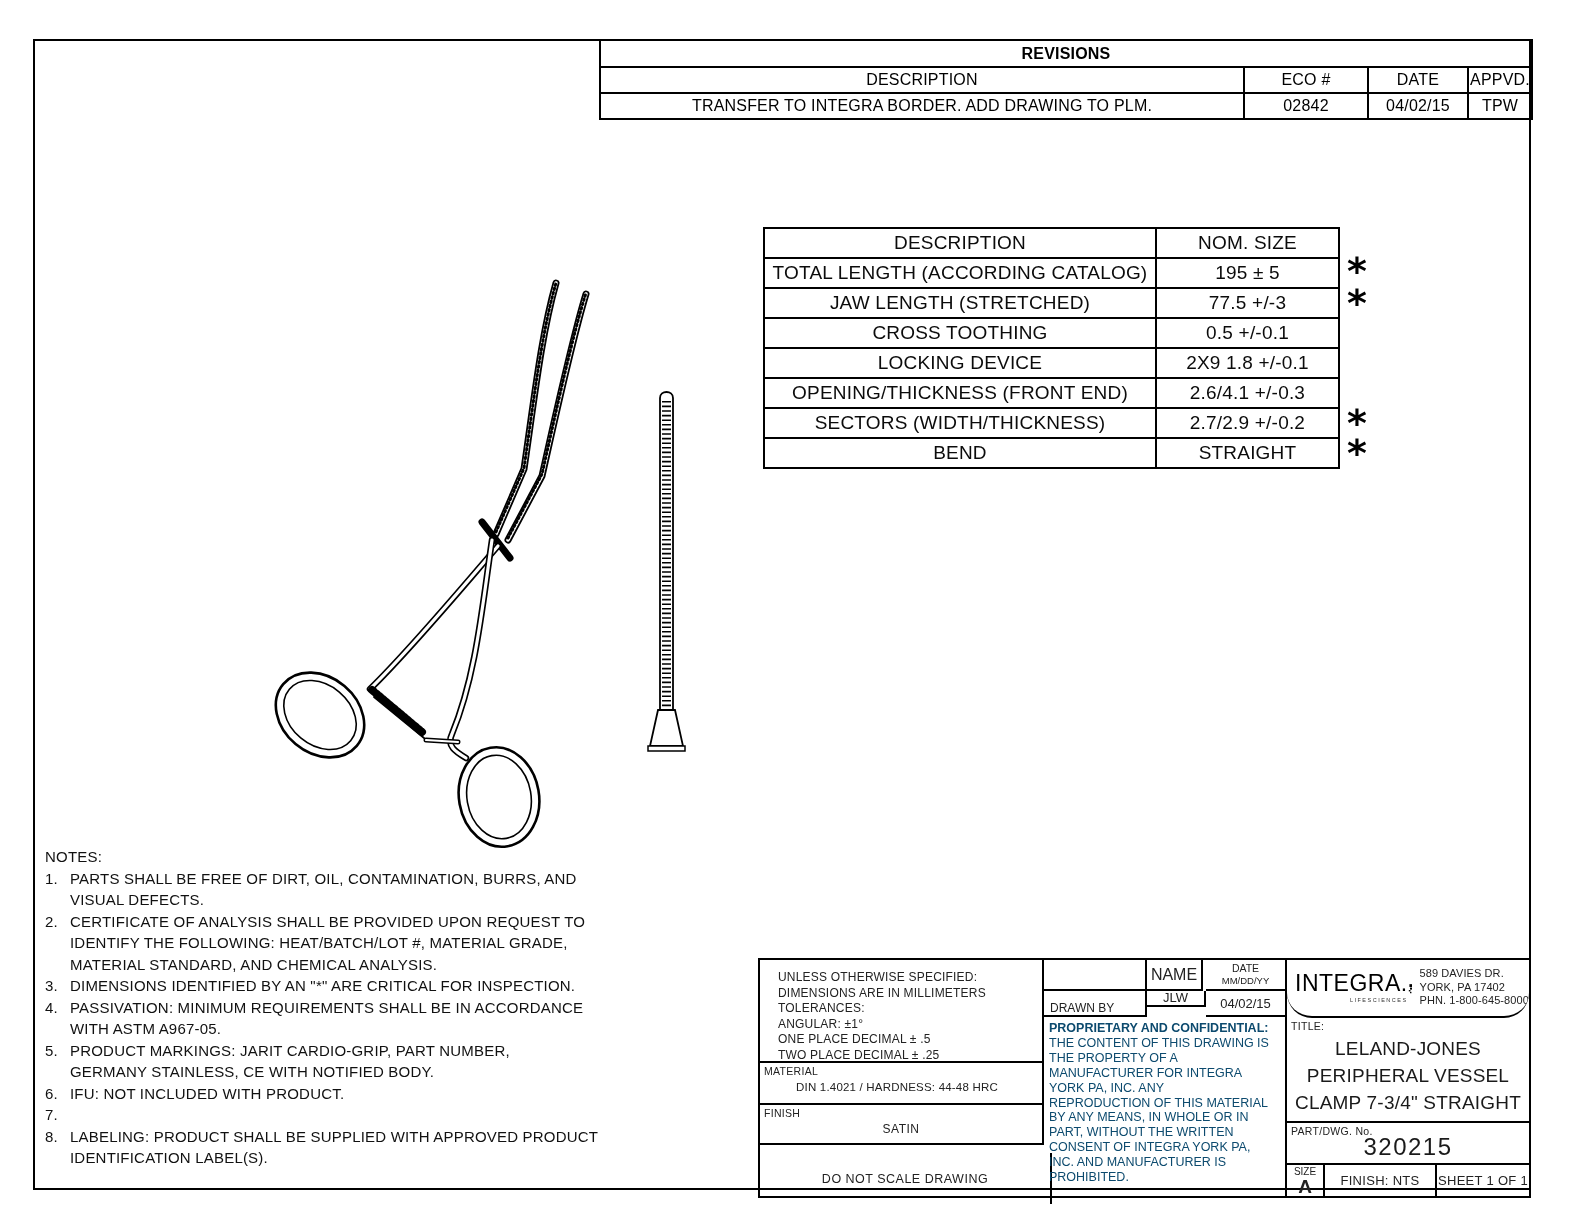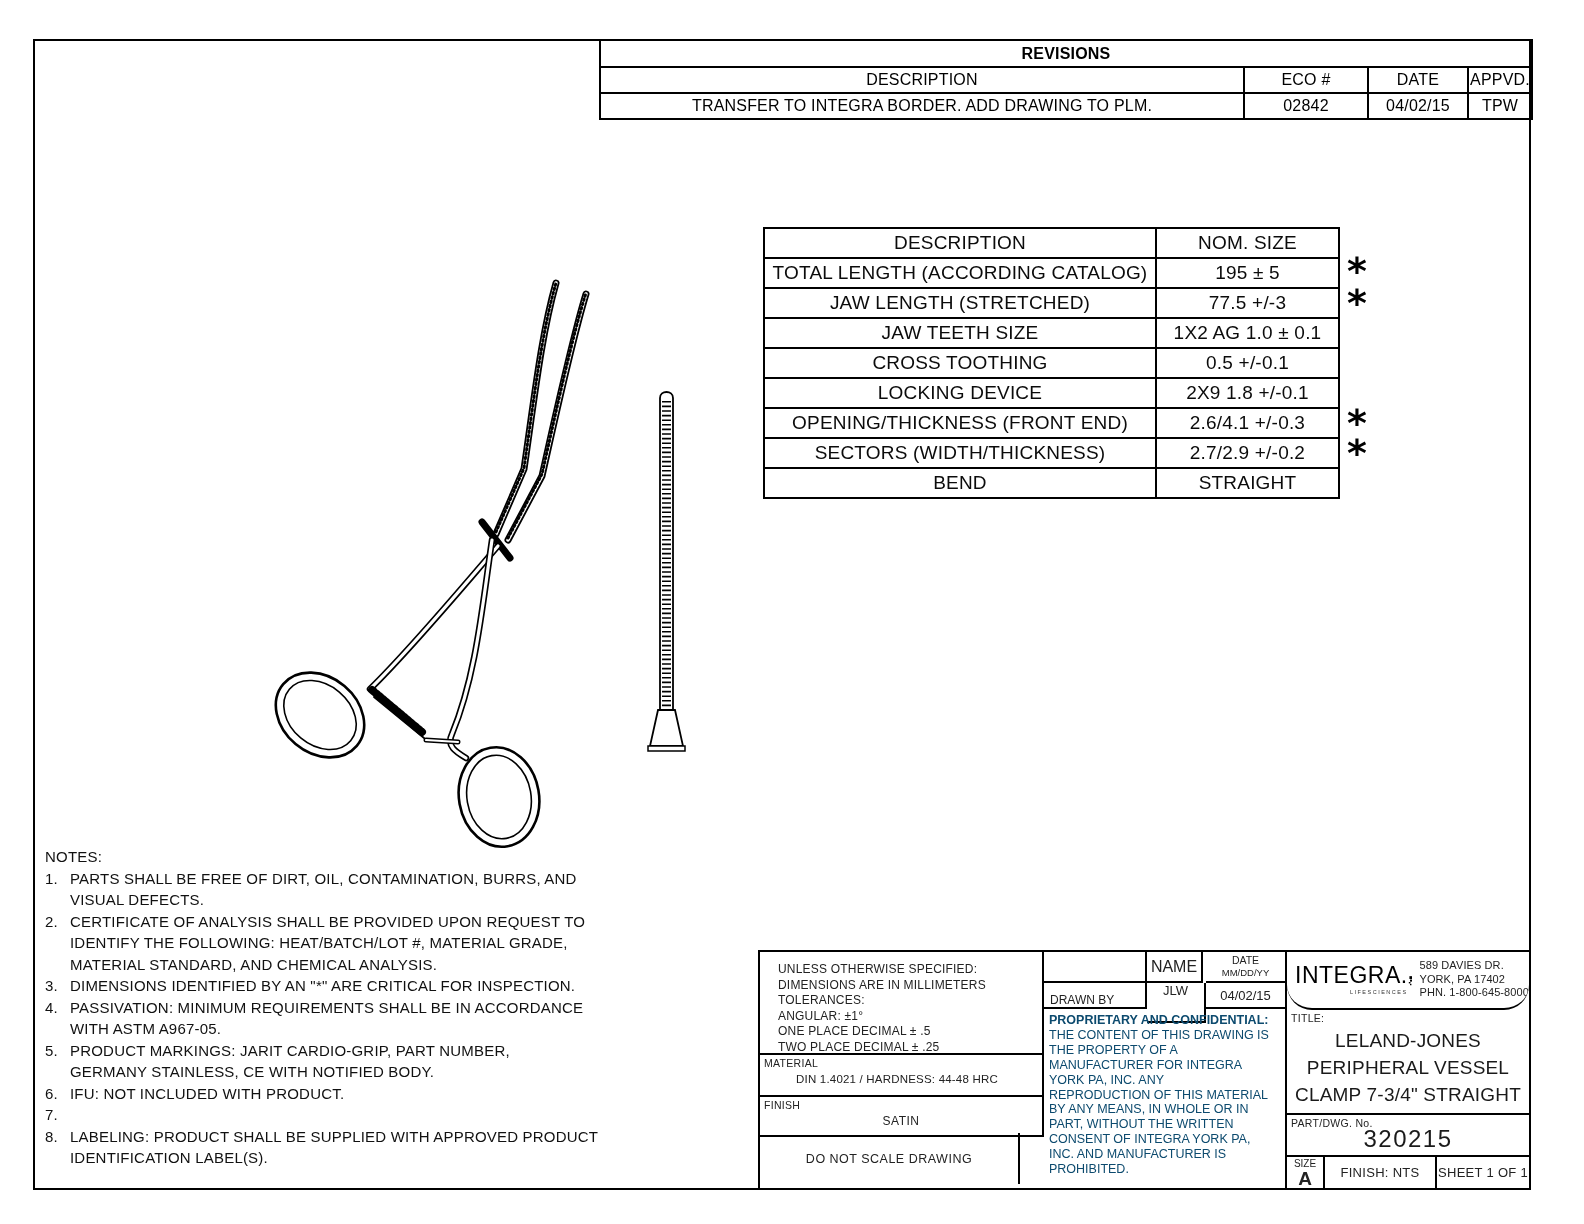--- a/index.html
+++ b/index.html
@@ -38,27 +38,27 @@
   #titleblock{left:758px;top:950px;width:773px;height:240px;border:2px solid #000;box-sizing:border-box;}
   .tb{position:absolute;box-sizing:border-box;border:0 solid #000;overflow:hidden;color:#222;}
   .br{border-right-width:2px;}
   .bb{border-bottom-width:2px;}
   .tb-label{position:absolute;left:4px;top:2px;font-size:10.5px;letter-spacing:.3px;}
   #tb-tolerances{left:0;top:0;width:284px;height:103px;padding:10px 0 0 18px;font-size:12px;line-height:15.6px;letter-spacing:.2px;}
   #tb-material{left:0;top:103px;width:284px;height:42px;}
   #tb-material .val{margin:18px 0 0 36px;font-size:11.5px;letter-spacing:.2px;}
   #tb-finish{left:0;top:145px;width:284px;height:40px;}
   #tb-finish .val{margin-top:17px;text-align:center;font-size:12px;letter-spacing:.5px;}
-  #tb-dns{left:0;top:181px;width:260px;height:51px;display:flex;align-items:center;justify-content:center;font-size:12.5px;letter-spacing:.5px;}
+  #tb-dns{left:0;top:193px;width:292px;height:51px;display:flex;align-items:center;justify-content:center;font-size:12.5px;letter-spacing:.5px;}
   #tb-sign-blank{left:284px;top:0;width:103px;height:31px;}
   #tb-sign-name{left:387px;top:0;width:56px;height:31px;display:flex;align-items:center;justify-content:center;font-size:16px;}
   #tb-sign-date{left:446px;top:0;width:81px;height:31px;text-align:center;padding-top:3px;font-size:10.5px;line-height:11.5px;}
   #tb-sign-date .fmt{font-size:9.5px;}
   #tb-drawnby{left:284px;top:31px;width:103px;height:26px;display:flex;align-items:flex-end;padding-left:6px;font-size:12px;}
-  #tb-drawnby-name{left:387px;top:31px;width:59px;height:40px;display:flex;align-items:flex-start;justify-content:center;font-size:13px;}
+  #tb-drawnby-name{left:387px;top:31px;width:59px;height:16px;display:flex;align-items:flex-end;justify-content:center;font-size:13px;}
   #tb-drawnby-date{left:446px;top:31px;width:81px;height:26px;display:flex;align-items:center;justify-content:center;font-size:13px;}
   #tb-prop{left:284px;top:57px;width:243px;height:179px;padding:4px 5px;font-size:12.5px;line-height:14.9px;color:#0c4a6e;}
   #tb-prop .head{font-weight:bold;}
   #tb-prop .body{white-space:pre-line;}
   #tb-logo{left:527px;top:0;width:242px;height:58px;display:flex;align-items:flex-start;padding:4px 0 0 8px;border-radius:25px;}
   .logo-word{font-size:23px;letter-spacing:.5px;color:#000;margin-top:8px;line-height:1;}
   .logo-tagline{font-size:5.5px;letter-spacing:1.5px;text-align:right;margin-top:2px;color:#333;}
   .logo-addr{margin-left:7px;font-size:11px;line-height:13.5px;padding-top:3px;letter-spacing:.1px;white-space:nowrap;}
   #tb-title{left:527px;top:58px;width:242px;height:105px;}
   #tb-title .lines{margin-top:17px;text-align:center;font-size:19px;line-height:27px;letter-spacing:.2px;color:#1a1a1a;}
@@ -116,24 +116,20 @@
     </tr>
     <tr>
           <td>TOTAL LENGTH (ACCORDING CATALOG)</td>
           <td>195 ± 5</td>
         </tr>
     <tr>
           <td>JAW LENGTH (STRETCHED)</td>
           <td>77.5 +/-3</td>
         </tr>
     <tr>
-          <td>JAW TEETH SIZE</td>
-          <td>1X2 AG 1.0 ± 0.1</td>
-        </tr>
-    <tr>
           <td>CROSS TOOTHING</td>
           <td>0.5 +/-0.1</td>
         </tr>
     <tr>
           <td>LOCKING DEVICE</td>
           <td>2X9 1.8 +/-0.1</td>
         </tr>
     <tr>
           <td>OPENING/THICKNESS (FRONT END)</td>
           <td>2.6/4.1 +/-0.3</td>
@@ -231,21 +227,21 @@
   <div class="note">
       <span class="note-num">7.</span>
     </div>
   <div class="note">
       <span class="note-num">8.</span>
       <span class="note-text">LABELING: PRODUCT SHALL BE SUPPLIED WITH APPROVED PRODUCT
 IDENTIFICATION LABEL(S).</span>
     </div>
 </div>
 
-<div id="titleblock" class="abs" style="position:absolute;">
+<div id="titleblock" class="abs" style="position:absolute;margin-top:8px;">
   <div id="tb-tolerances" class="tb br bb">
     <div>UNLESS OTHERWISE SPECIFIED:</div>
     <div>DIMENSIONS ARE IN MILLIMETERS</div>
     <div>TOLERANCES:</div>
     <div>ANGULAR: ±1°</div>
     <div>ONE PLACE DECIMAL ± .5</div>
     <div>TWO PLACE DECIMAL ± .25</div>
   </div>
   <div id="tb-material" class="tb br bb">
     <span class="tb-label">MATERIAL</span>

